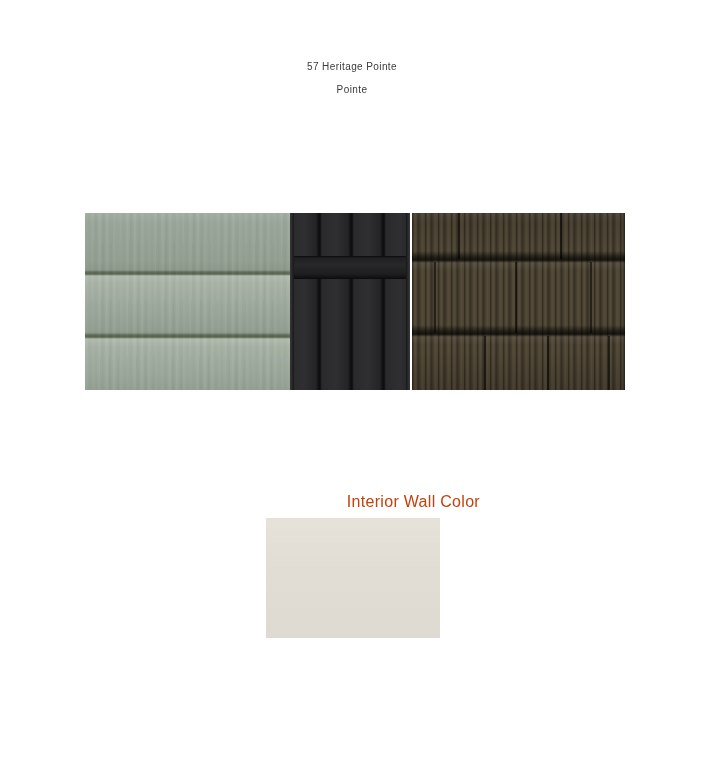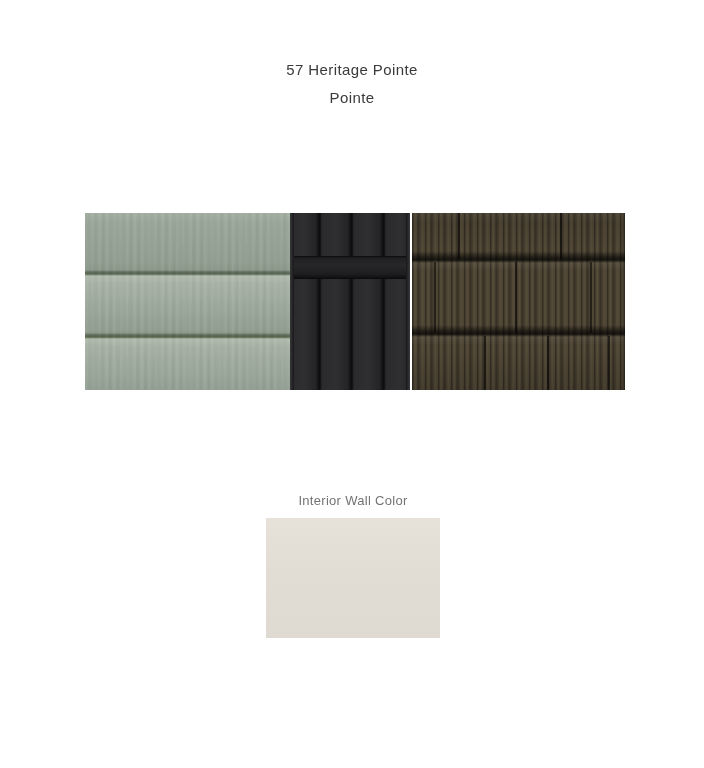--- a/index.html
+++ b/index.html
@@ -18,21 +18,21 @@
 
   
   .title-block {
     position: absolute;
     left: 0;
     top: 62px;
     width: 704px;
     text-align: center;
   }
   .title-line {
-    font-size: 15px;
+    font-size: 10px;
     letter-spacing: 0.4px;
     color: #3a3a3a;
     line-height: 1.0;
   }
   .title-line.address { margin-bottom: 13px; }
 
   
   .exterior-row {
     position: absolute;
     left: 85px;
@@ -206,24 +206,24 @@
     left: 266px;
     top: 518px;
     width: 174px;
     height: 120px;
   }
   .interior-label {
     position: absolute;
     top: -25px;
     left: -40px;
     width: 254px;
-    text-align: center;
-    font-size: 13px;
+    text-align: right;
+    font-size: 16px;
     letter-spacing: 0.3px;
-    color: #737373;
+    color: #c2410c;
   }
   .interior-swatch {
     position: absolute;
     inset: 0;
     background: #e3ded5;
     background-image: linear-gradient(180deg,
       #e6e1d9 0%,
       #e2ddd4 45%,
       #dfdad1 100%);
   }

